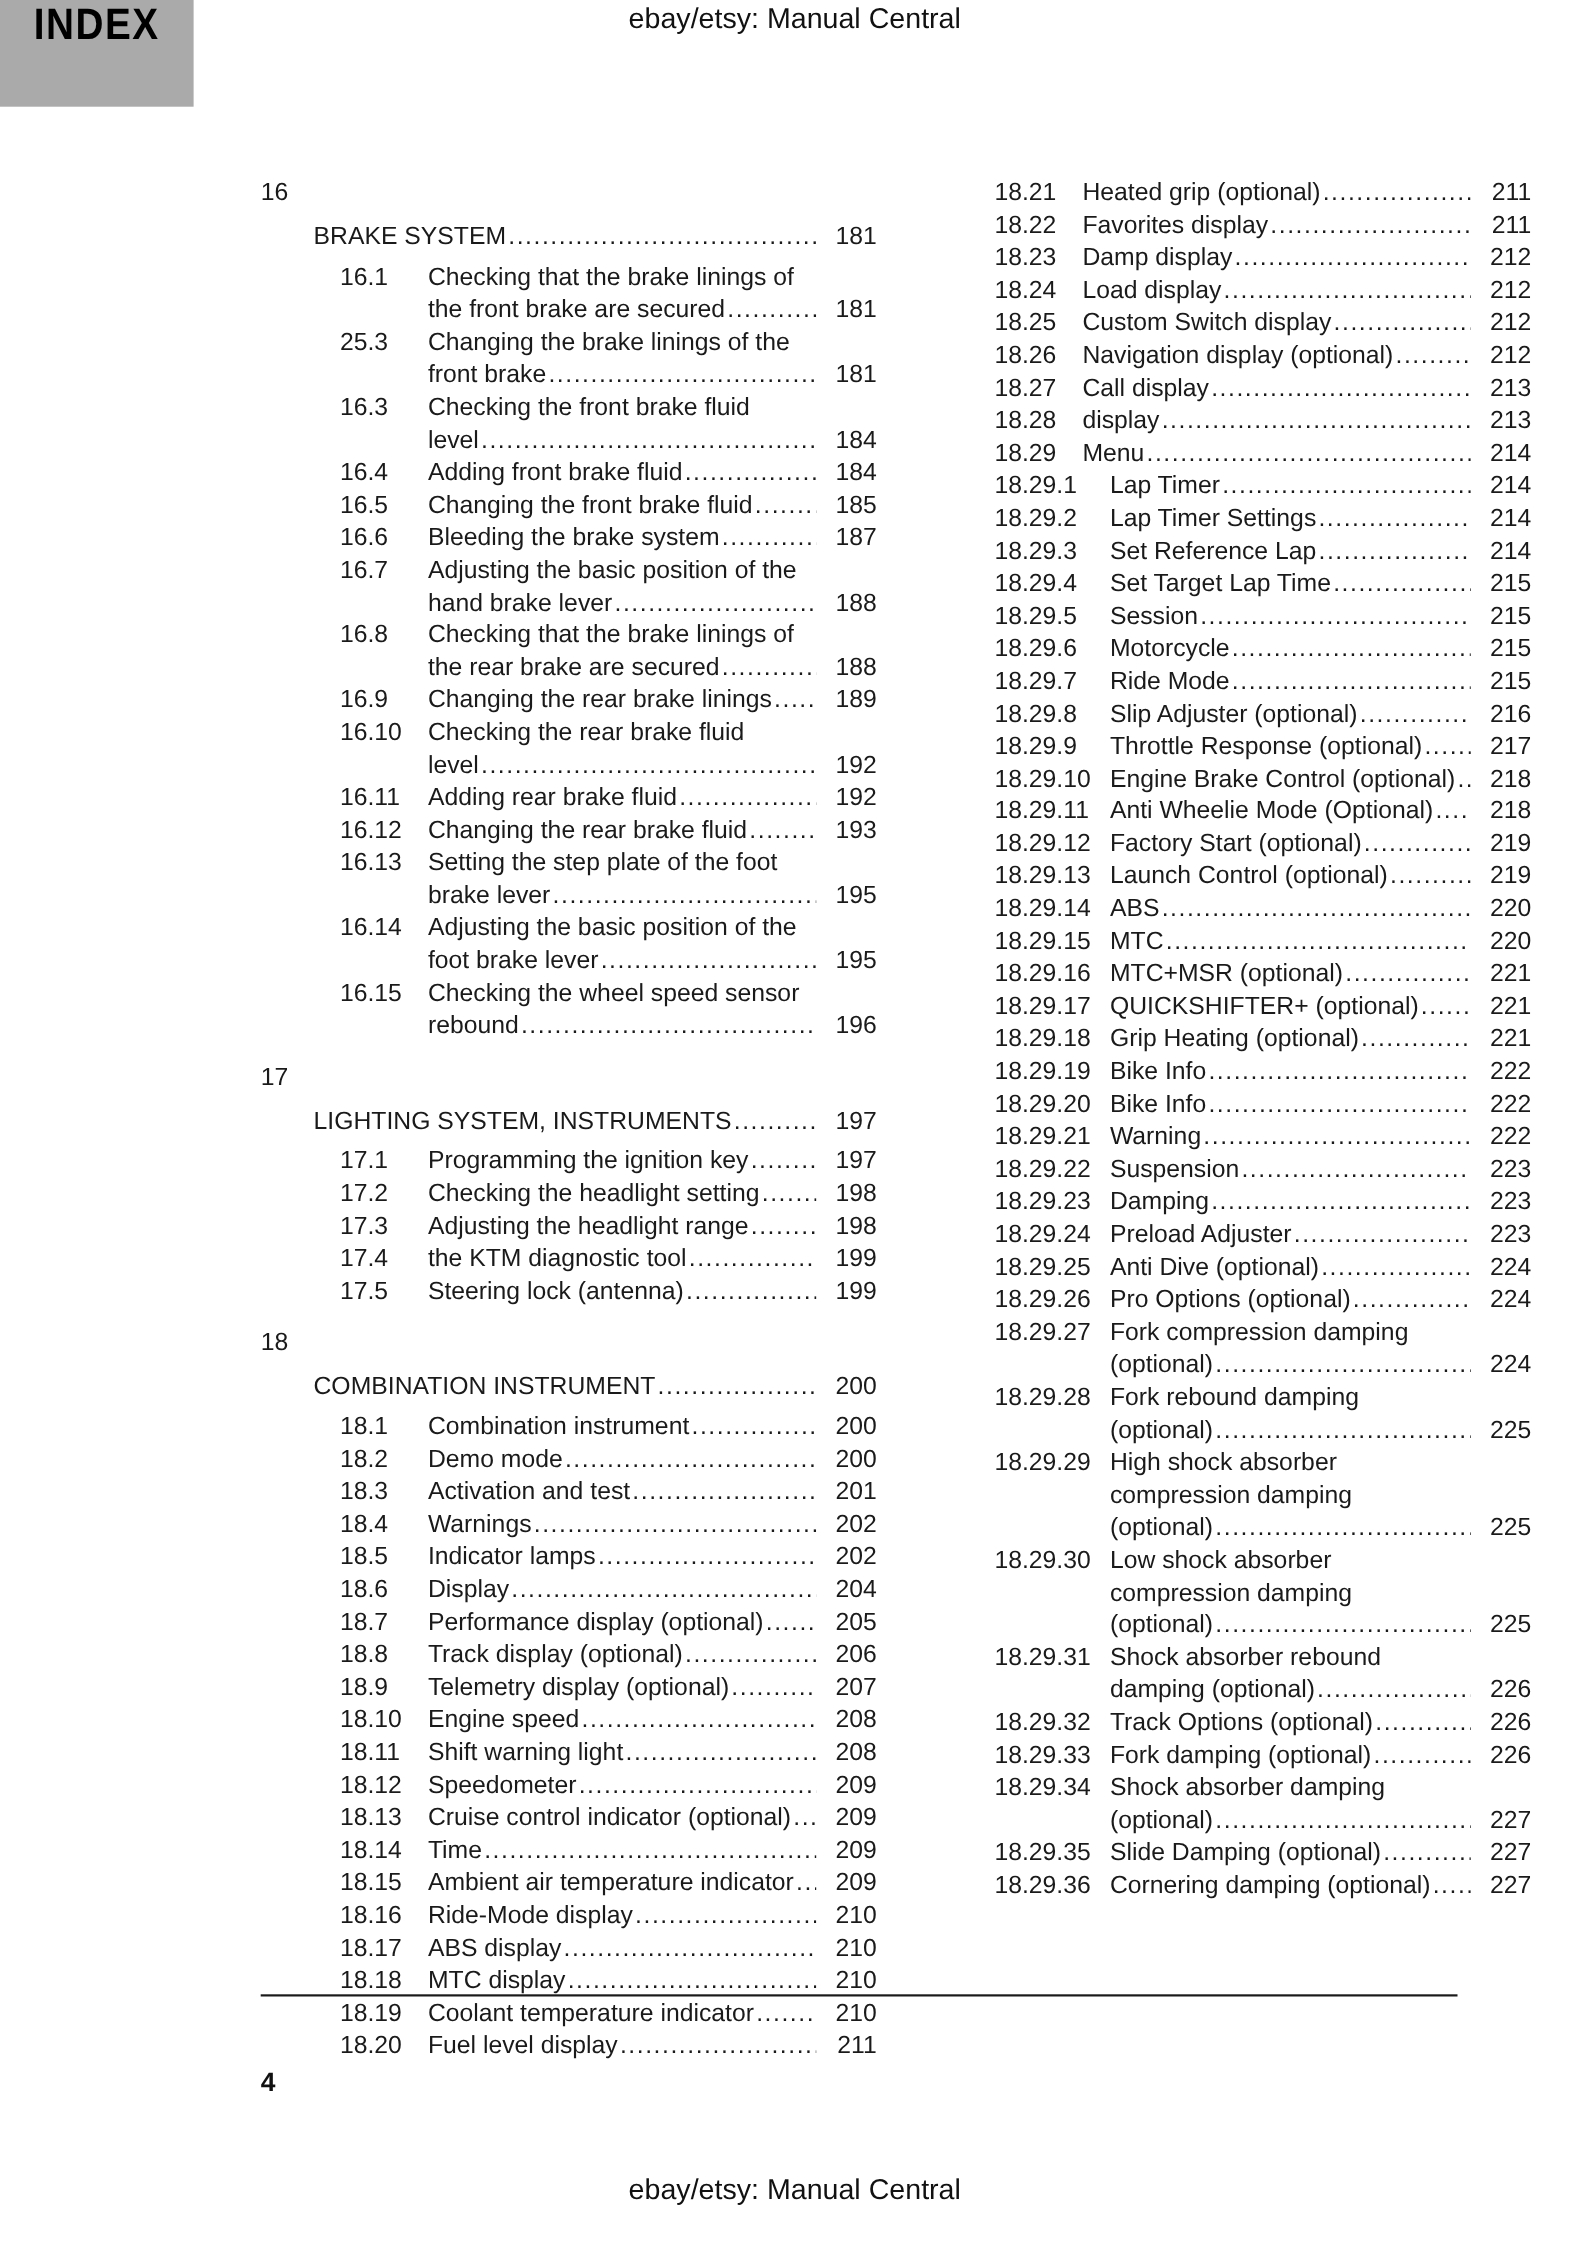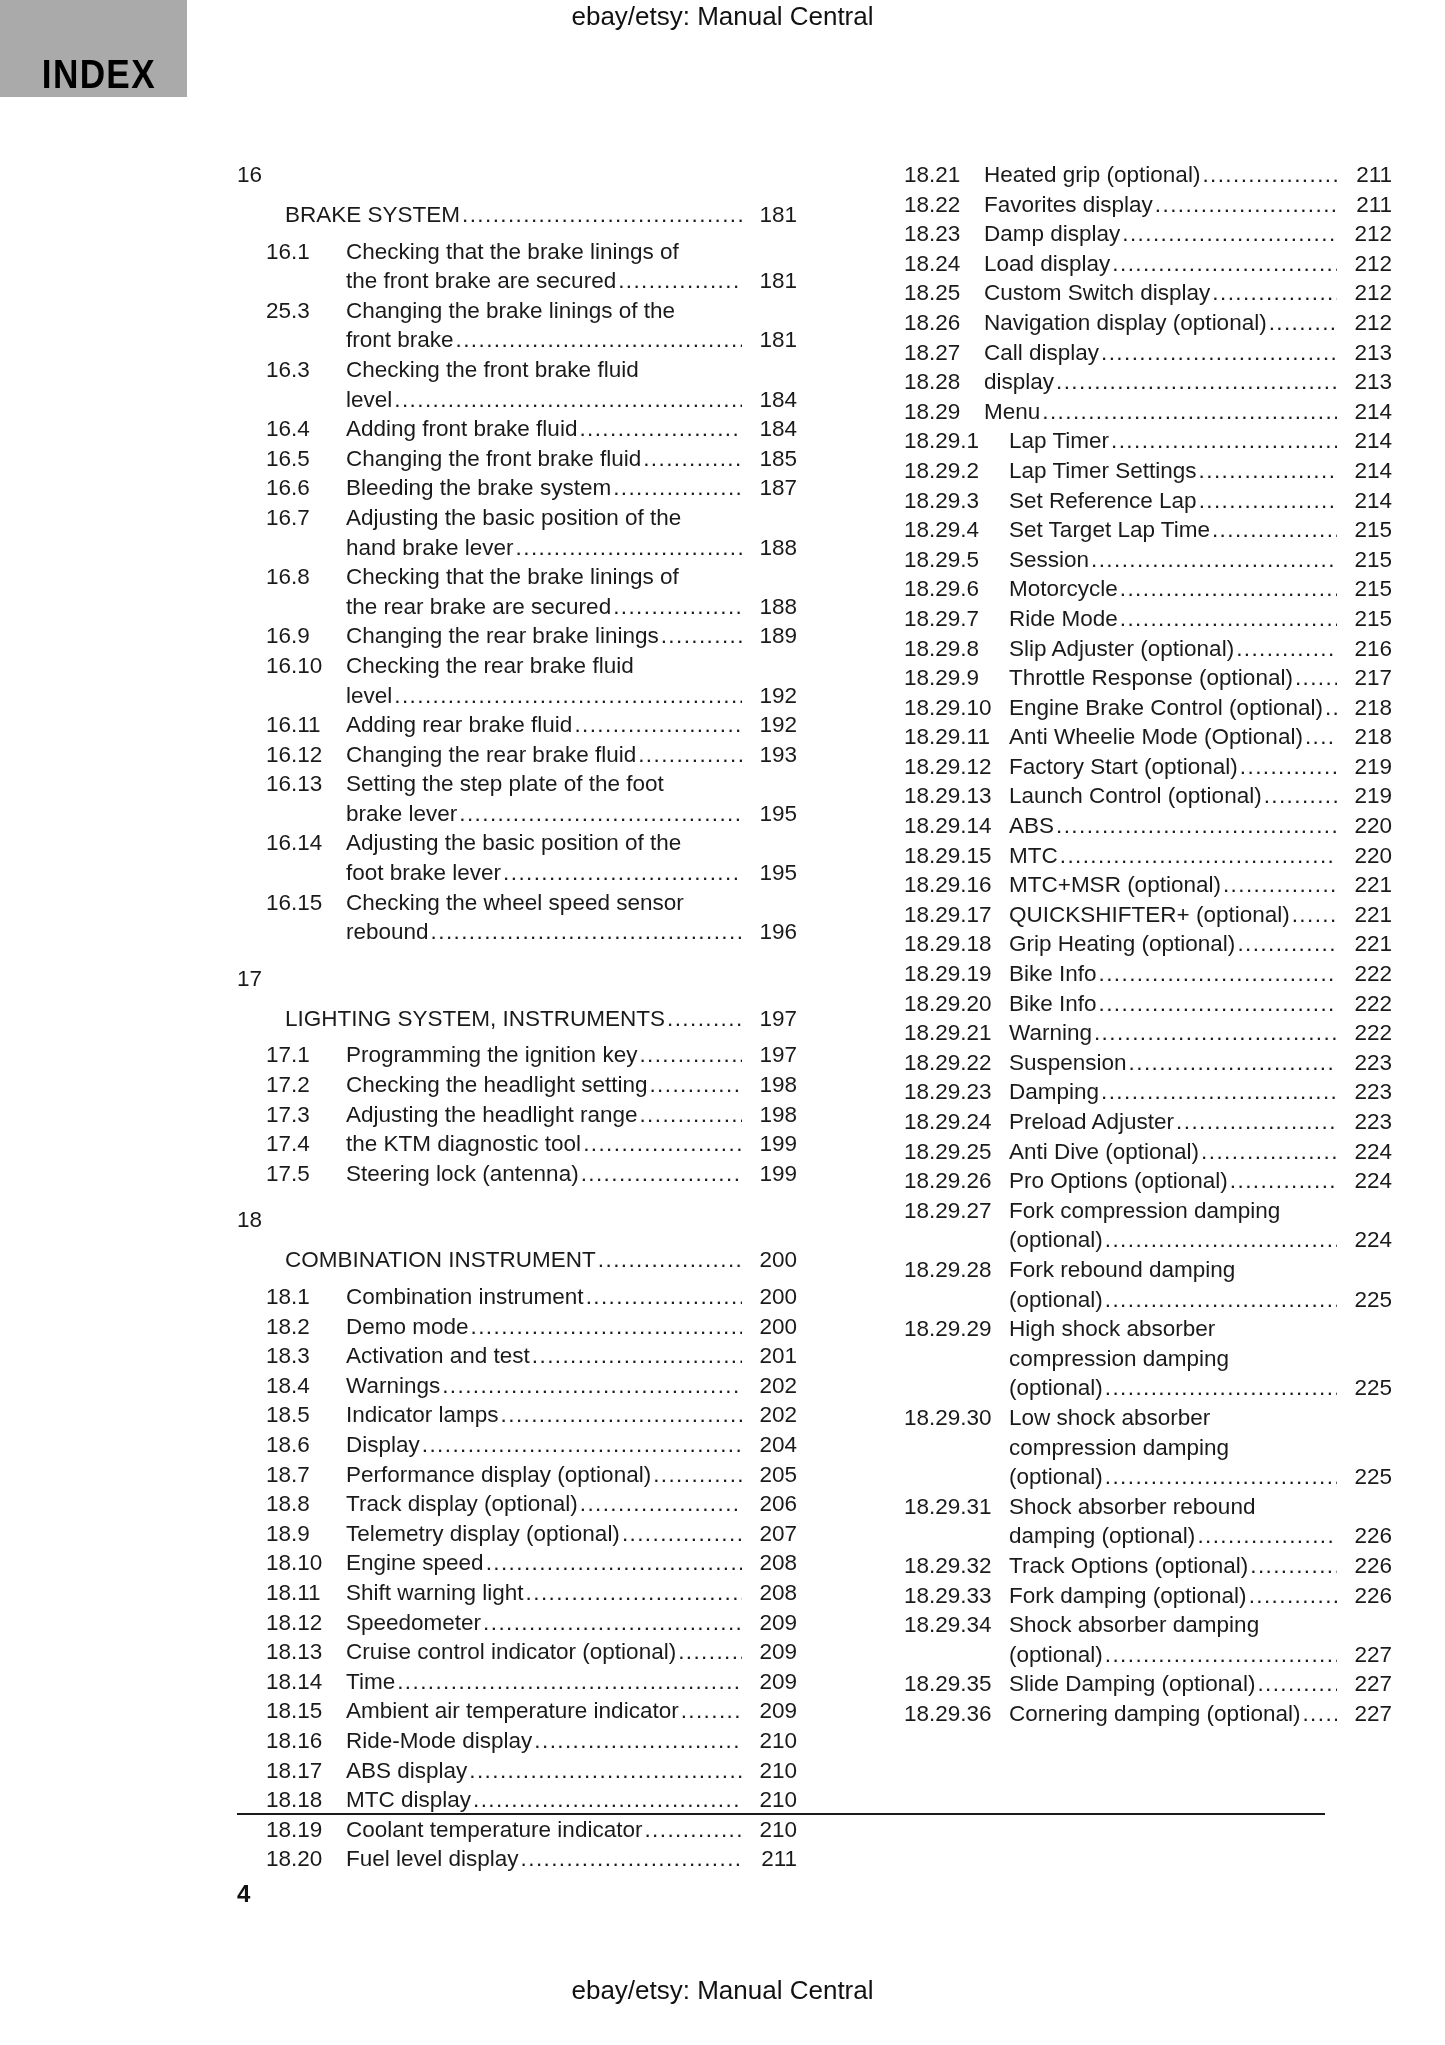--- a/index.html
+++ b/index.html
@@ -25,23 +25,22 @@
     height: 110px;
   }
   .index-tab {
     position: absolute;
     left: 0;
     top: 0;
     width: 176px;
     height: 97px;
     background: #aaaaaa;
     display: flex;
-    align-items: flex-end;
+    align-items: flex-start;
     justify-content: center;
-    padding-left: 11px;
   }
   .index-tab-label {
     font-family: "Liberation Sans Narrow", "Liberation Sans", sans-serif;
     font-weight: bold;
     font-size: 40px;
     letter-spacing: 1.5px;
     color: #000000;
     transform: scaleX(0.88);
   }
   .watermark-top {
@@ -107,21 +106,21 @@
   .sec-row {
     display: flex;
     align-items: flex-start;
     font-size: 22.5px;
     line-height: 29.6px;
   }
   .sec-num {
     flex: 0 0 auto;
     text-align: left;
   }
-  .left .sec-num  { width: 80px; margin-left: 29px; }
+  .left .sec-num  { width: 80px; margin-left: 72px; }
   .right .sec-num { width: 80px; margin-left: 12px; }
   .right .sec-num.deep { width: 105px; }
   .sec-body {
     flex: 1 1 auto;
     min-width: 0;
   }
   .sec-line {
     display: flex;
     align-items: baseline;
     min-width: 0;

